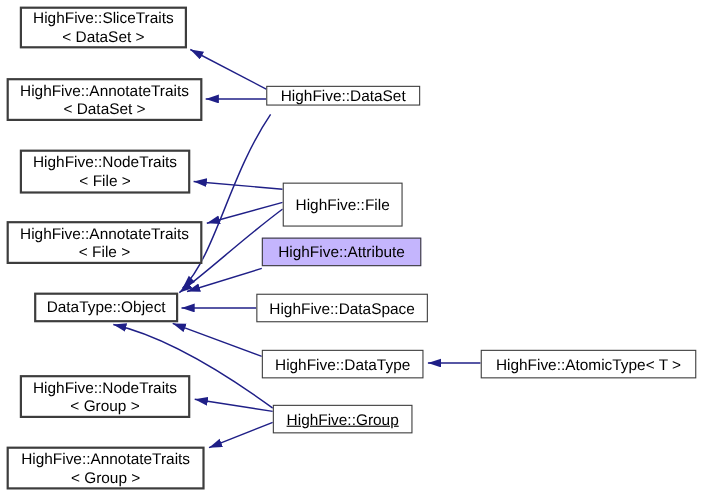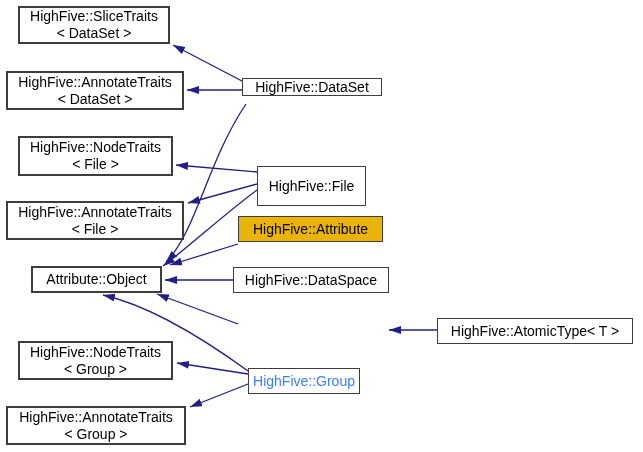--- a/index.html
+++ b/index.html
@@ -80,41 +80,44 @@
     </div>
     <div class="class-node thick" style="left: 18px; top: 136px; width: 155px; height: 40px; border-color: rgb(61, 61, 61); background: rgb(255, 255, 255); color: rgb(0, 0, 0);">
       <span>HighFive::NodeTraits</span>
       <span>&lt; File &gt;</span>
     </div>
     <div class="class-node thick" style="left: 6px; top: 201px; width: 178px; height: 39px; border-color: rgb(61, 61, 61); background: rgb(255, 255, 255); color: rgb(0, 0, 0);">
       <span>HighFive::AnnotateTraits</span>
       <span>&lt; File &gt;</span>
     </div>
     <div class="class-node thick" style="left: 31px; top: 266px; width: 131px; height: 27px; border-color: rgb(61, 61, 61); background: rgb(255, 255, 255); color: rgb(0, 0, 0);">
-      <span>Attribute::Object</span>
+      <span>DataType::Object</span>
     </div>
     <div class="class-node thick" style="left: 18px; top: 341px; width: 155px; height: 39px; border-color: rgb(61, 61, 61); background: rgb(255, 255, 255); color: rgb(0, 0, 0);">
       <span>HighFive::NodeTraits</span>
       <span>&lt; Group &gt;</span>
     </div>
     <div class="class-node thick" style="left: 6px; top: 406px; width: 180px; height: 39px; border-color: rgb(61, 61, 61); background: rgb(255, 255, 255); color: rgb(0, 0, 0);">
       <span>HighFive::AnnotateTraits</span>
       <span>&lt; Group &gt;</span>
     </div>
     <div class="class-node" style="left: 242px; top: 78px; width: 140px; height: 18px; border-color: rgb(61, 61, 61); background: rgb(255, 255, 255); color: rgb(0, 0, 0);">
       <span>HighFive::DataSet</span>
     </div>
     <div class="class-node" style="left: 257px; top: 166px; width: 109px; height: 40px; border-color: rgb(61, 61, 61); background: rgb(255, 255, 255); color: rgb(0, 0, 0);">
       <span>HighFive::File</span>
     </div>
-    <div class="class-node" style="left: 238px; top: 216px; width: 145px; height: 26px; border-color: rgb(61, 61, 61); background: #eab308; color: rgb(0, 0, 0);">
+    <div class="class-node" style="left: 238px; top: 216px; width: 145px; height: 26px; border-color: rgb(61, 61, 61); background: #c4b5fd; color: rgb(0, 0, 0);">
       <span>HighFive::Attribute</span>
     </div>
     <div class="class-node" style="left: 233px; top: 267px; width: 156px; height: 26px; border-color: rgb(61, 61, 61); background: rgb(255, 255, 255); color: rgb(0, 0, 0);">
       <span>HighFive::DataSpace</span>
     </div>
-    <div class="class-node" style="left: 248px; top: 368px; width: 112px; height: 26px; border-color: rgb(61, 61, 61); background: rgb(255, 255, 255); color: #3b82f6;">
+    <div class="class-node" style="left: 238px; top: 318px; width: 147px; height: 26px; border-color: rgb(61, 61, 61); background: rgb(255, 255, 255); color: rgb(0, 0, 0);">
+      <span>HighFive::DataType</span>
+    </div>
+    <div class="class-node" style="left: 248px; top: 368px; width: 127px; height: 26px; border-color: rgb(61, 61, 61); background: rgb(255, 255, 255); color: #000000; text-decoration: underline;">
       <span>HighFive::Group</span>
     </div>
     <div class="class-node" style="left: 437px; top: 318px; width: 196px; height: 26px; border-color: rgb(61, 61, 61); background: rgb(255, 255, 255); color: rgb(0, 0, 0);">
       <span>HighFive::AtomicType&lt; T &gt;</span>
     </div>
   </div>
 
 </body></html>

